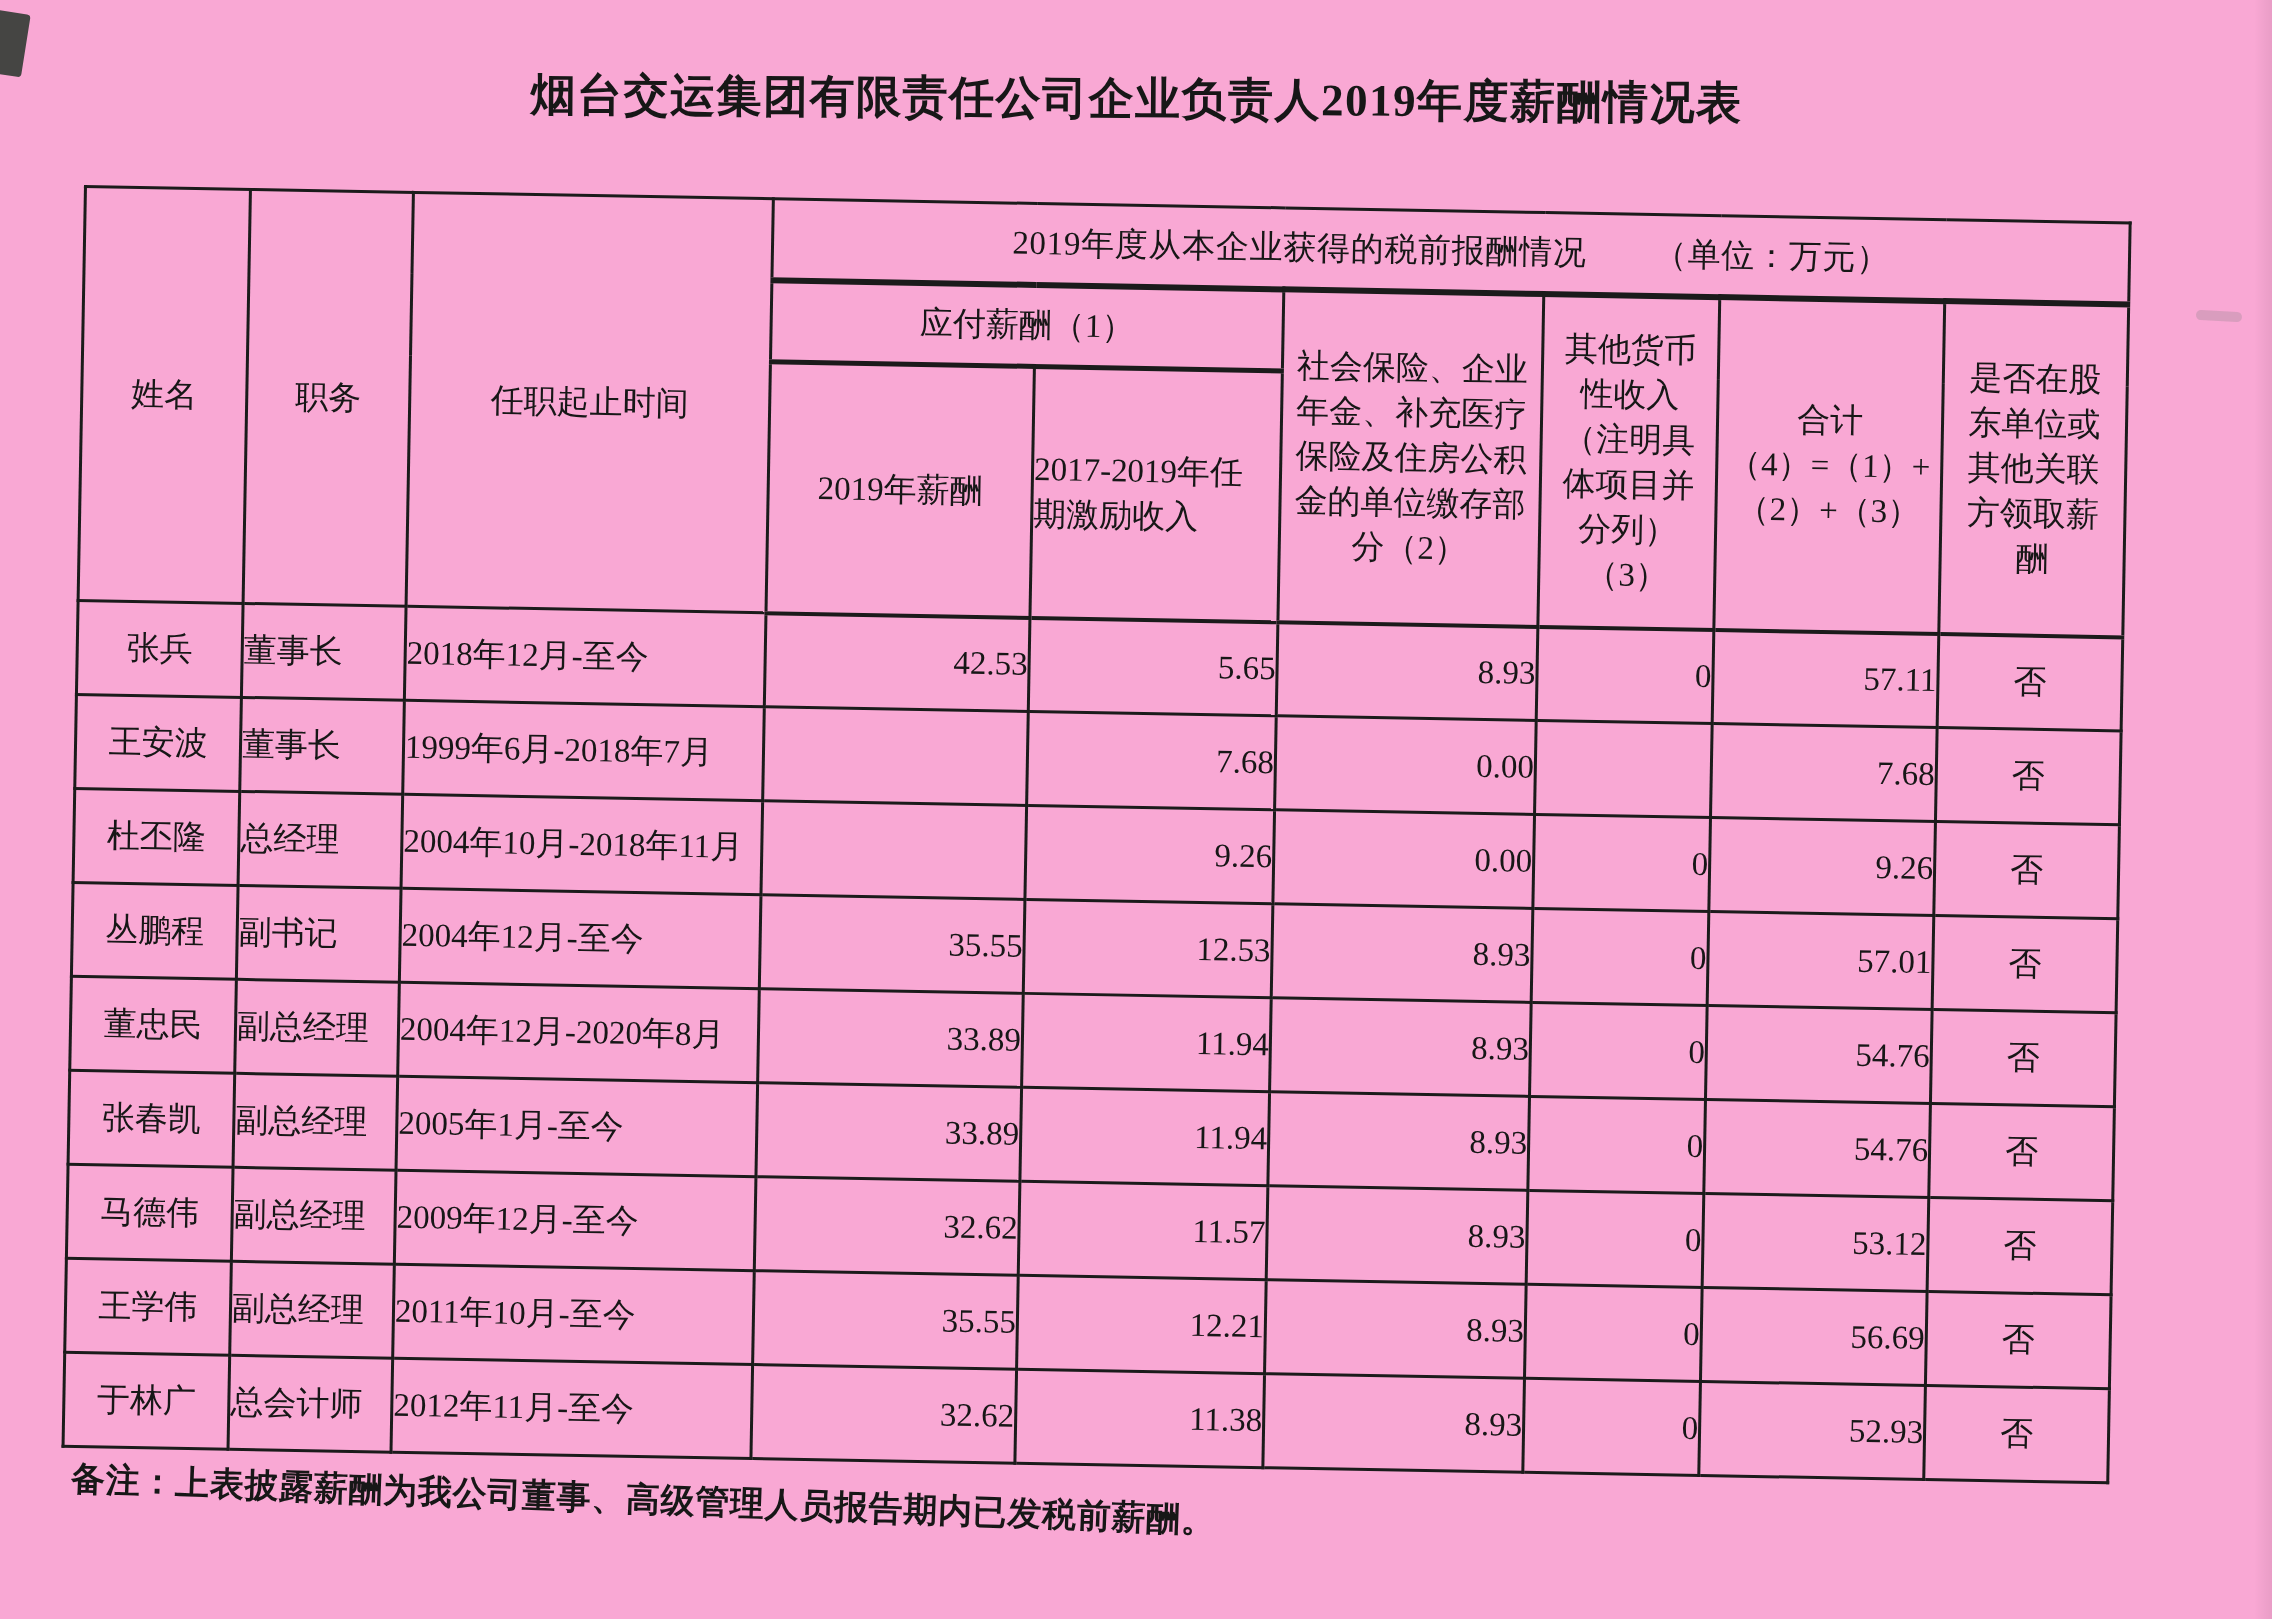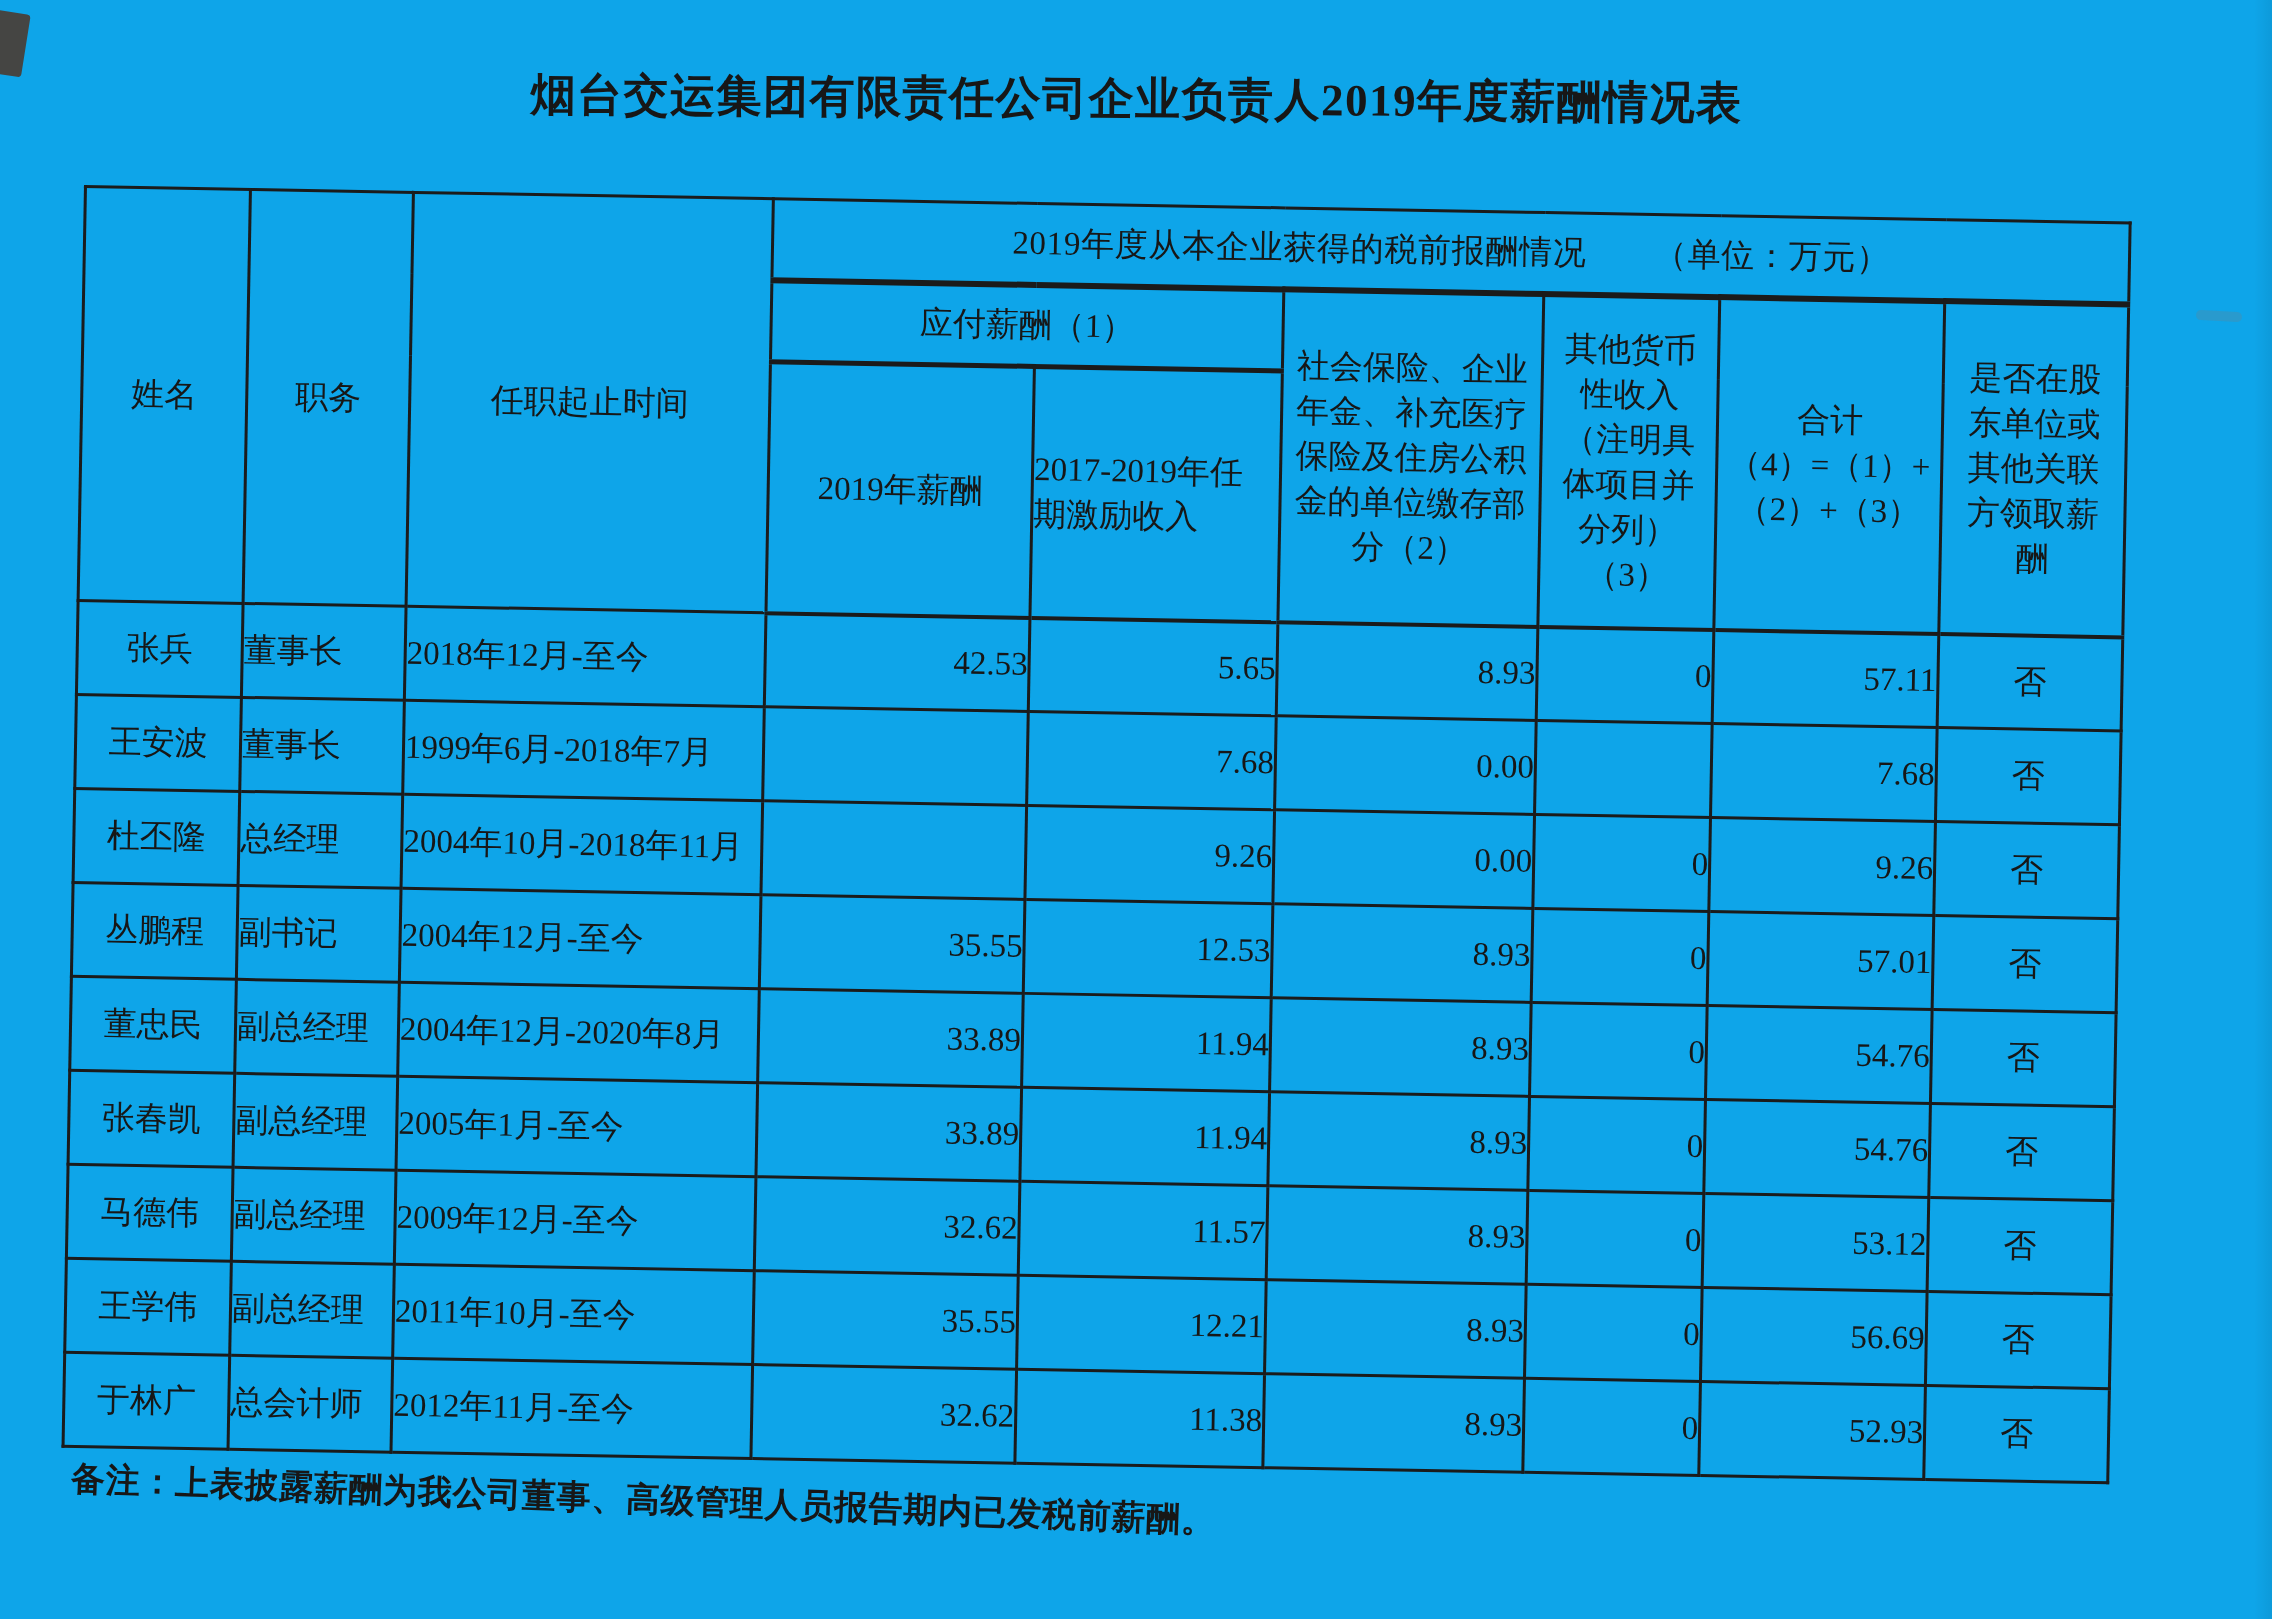--- a/index.html
+++ b/index.html
@@ -9,21 +9,21 @@
     height: 1619px;
     background: #fdfdfc;
     font-family: "Liberation Serif", serif;
     color: #171717;
     overflow: hidden;
   }
   .page {
     position: relative;
     width: 2273px;
     height: 1619px;
-    background: #0ea5e9;
+    background: #f9a8d4;
     overflow: hidden;
   }
   
   .corner-artifact {
     position: absolute;
     left: -10.5px;
     top: 12px;
     width: 36px;
     height: 63px;
     background: #454543;

